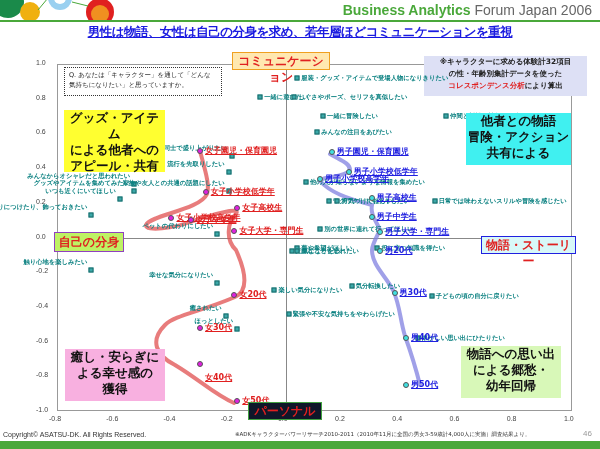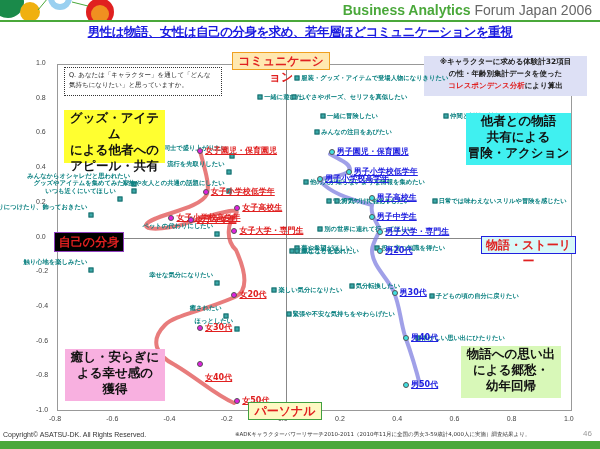--- a/index.html
+++ b/index.html
@@ -195,42 +195,42 @@
     <div class="grp m" style="left: 380.306px; top: 251.38px;"></div>
     <div class="glabel m" style="left: 385.306px; top: 245.38px;">男20代</div>
     <div class="grp m" style="left: 394.611px; top: 293.02px;"></div>
     <div class="glabel m" style="left: 399.611px; top: 287.02px;">男30代</div>
     <div class="grp m" style="left: 406.056px; top: 338.13px;"></div>
     <div class="glabel m" style="left: 411.056px; top: 332.13px;">男40代</div>
     <div class="grp m" style="left: 406.056px; top: 384.975px;"></div>
     <div class="glabel m" style="left: 411.056px; top: 378.975px;">男50代</div>
   </div>
 
-<div class="box" style="left:64px;top:110px;width:101px;height:53px;background:#ffff30;">
+<div class="box" style="left:64px;top:110px;width:101px;height:62px;background:#ffff30;">
   <div>グッズ・アイテム</div>
   <div>による他者への</div>
   <div>アピール・共有</div>
 </div>
 <div class="box" style="left:466px;top:113px;width:105px;height:52px;background:#40f0f0;">
   <div>他者との物語</div>
+  <div>冒険・アクション</div>
   <div>共有による</div>
-  <div>冒険・アクション</div>
 </div>
 <div class="box" style="left:65px;top:349px;width:100px;height:52px;background:#f8b0e0;">
   <div>癒し・安らぎに</div>
   <div>よる幸せ感の</div>
   <div>獲得</div>
 </div>
 <div class="box" style="left:461px;top:346px;width:100px;height:52px;background:#d8f8b8;">
   <div>物語への思い出</div>
   <div>による郷愁・</div>
   <div>幼年回帰</div>
 </div>
 
 <div class="axlbl" style="left:232px;top:52px;width:96px;height:16px;background:#ffe8b0;border:1.5px solid #f0a020;line-height:16px;">コミュニケーション</div>
-<div class="axlbl" style="left:248px;top:402px;width:72px;height:16px;background:#fef9c3;border:1.5px solid #40a040;line-height:16px;">パーソナル</div>
-<div class="axlbl" style="left:54px;top:232px;width:68px;height:18px;background:#000000;border:1.5px solid #9040c0;line-height:18px;">自己の分身</div>
+<div class="axlbl" style="left:248px;top:402px;width:72px;height:16px;background:#0f172a;border:1.5px solid #40a040;line-height:16px;">パーソナル</div>
+<div class="axlbl" style="left:54px;top:232px;width:68px;height:18px;background:#bef264;border:1.5px solid #9040c0;line-height:18px;">自己の分身</div>
 <div class="axlbl" style="left:481px;top:236px;width:93px;height:16px;background:#d8f8f8;border:1.5px solid #2020e0;line-height:16px;">物語・ストーリー</div>
 
 <div class="footer-l">Copyright© ASATSU-DK. All Rights Reserved.</div>
 <div class="footer-r">※ADKキャラクターパワーリサーチ2010-2011（2010年11月に全国の男女3-59歳計4,000人に実施）調査結果より。</div>
 <div class="pagenum">46</div>
 <div class="bottombar"></div>
 
 </body></html>

